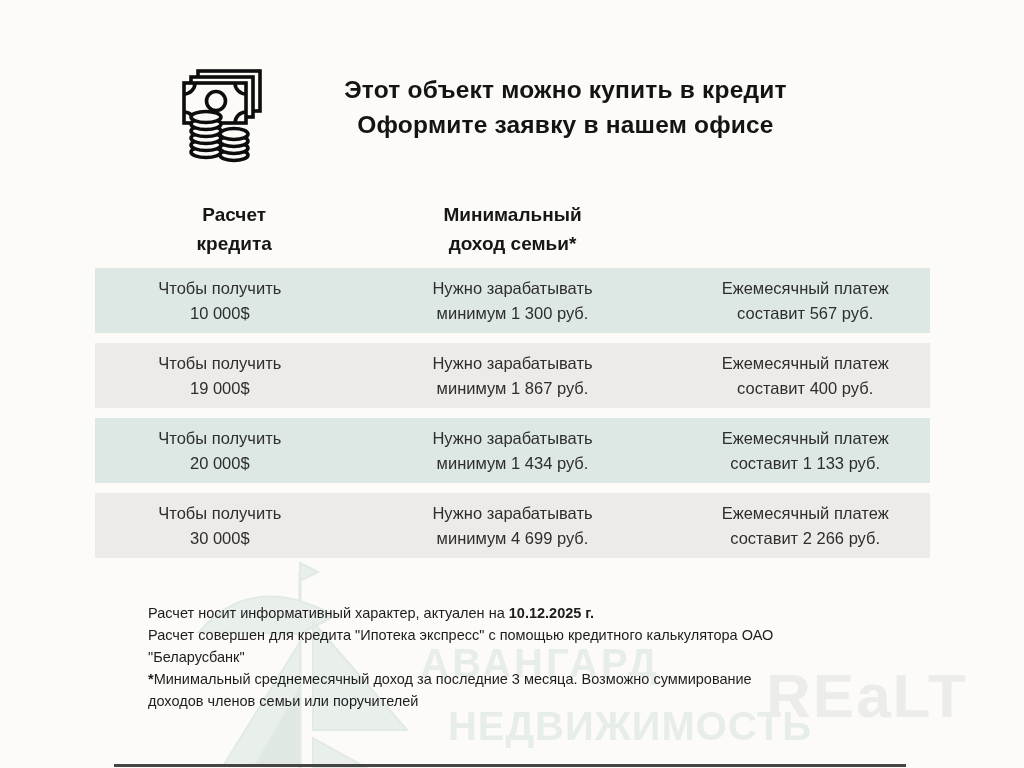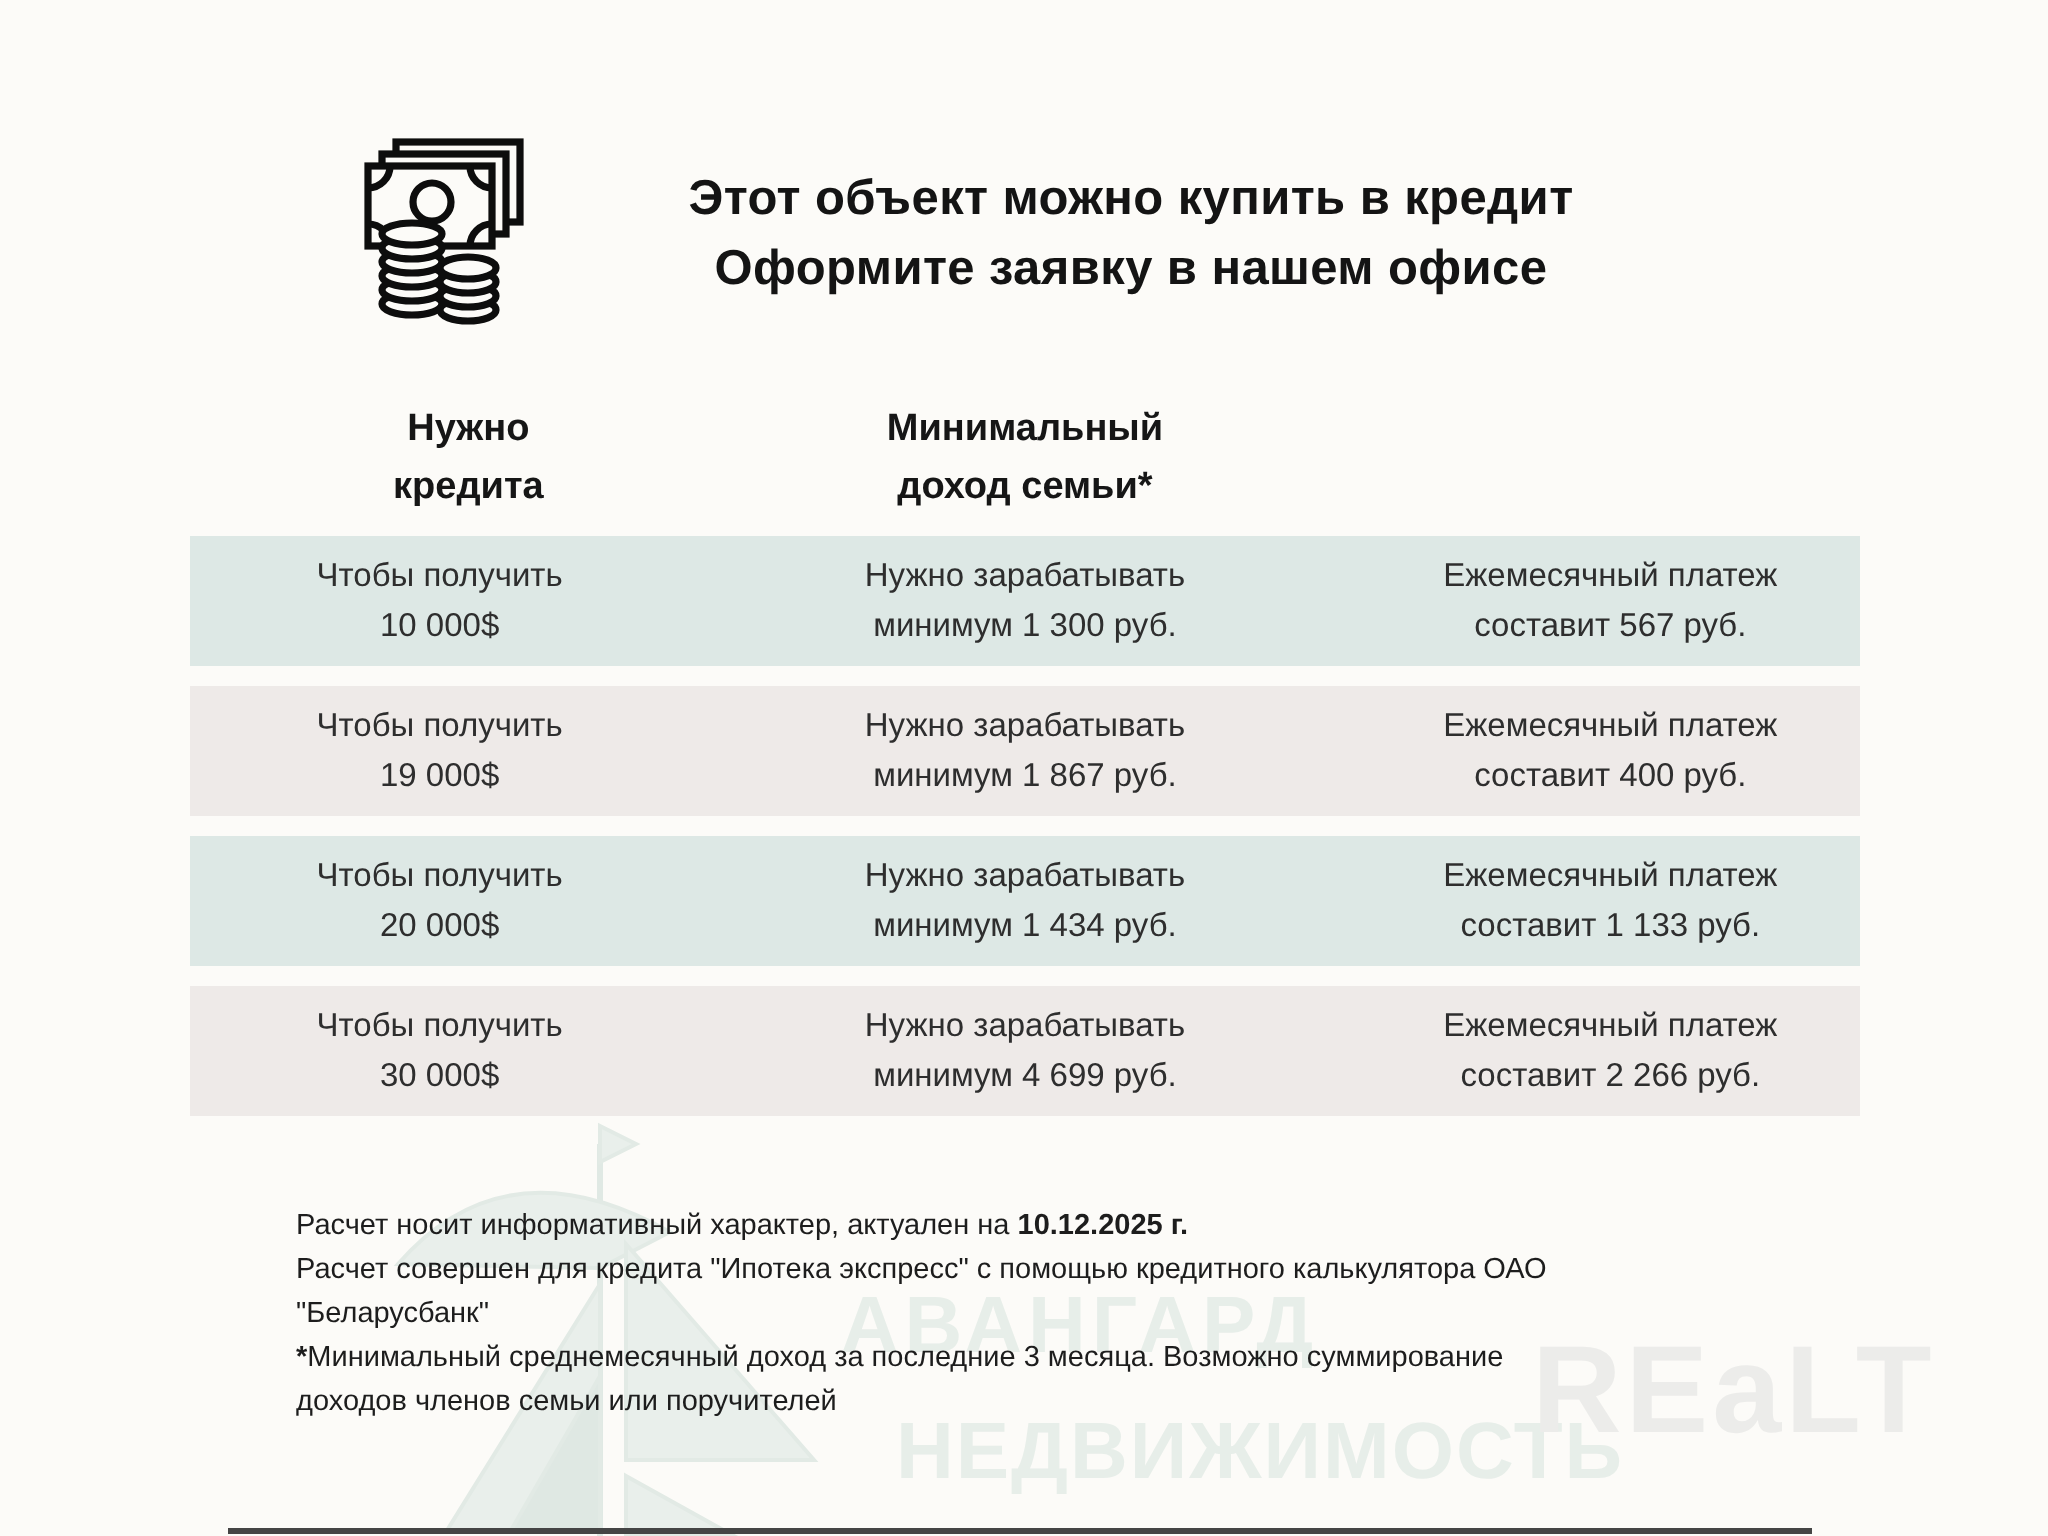--- a/index.html
+++ b/index.html
@@ -6,21 +6,21 @@
   .page{
     position:relative;width:1024px;height:768px;background:#fcfbf8;
     font-family:"Liberation Sans",sans-serif;overflow:hidden;
   }
   .wm-layer{position:absolute;inset:0;z-index:0;}
   .content{position:absolute;inset:0;z-index:1;}
 
   
   .header-icon{position:absolute;left:176px;top:62px;width:90px;height:102px;}
   .title{
-    position:absolute;left:278px;top:66px;width:575px;text-align:center;
+    position:absolute;left:278px;top:56px;width:575px;text-align:center;
     font-size:24.5px;font-weight:700;line-height:35px;color:#141414;letter-spacing:.2px;
   }
 
   
   .thead{
     position:absolute;left:95px;top:200px;width:835px;
     display:grid;grid-template-columns:1fr 1fr 1fr;
   }
   .th{text-align:center;font-weight:700;font-size:19px;line-height:29px;color:#161616;}
   .rows{position:absolute;left:95px;top:268px;width:835px;}
@@ -106,21 +106,21 @@
       </g>
     </svg>
 
     <h1 class="title">
       <span>Этот объект можно купить в кредит</span><br>
       <span>Оформите заявку в нашем офисе</span>
     </h1>
 
     <div class="thead">
       <div class="th">
-        <span>Нужно</span><br>
+        <span>Расчет</span><br>
         <span>кредита</span>
       </div>
       <div class="th">
         <span>Минимальный</span><br>
         <span>доход семьи*</span>
       </div>
     </div>
 
     <div class="rows">
 

